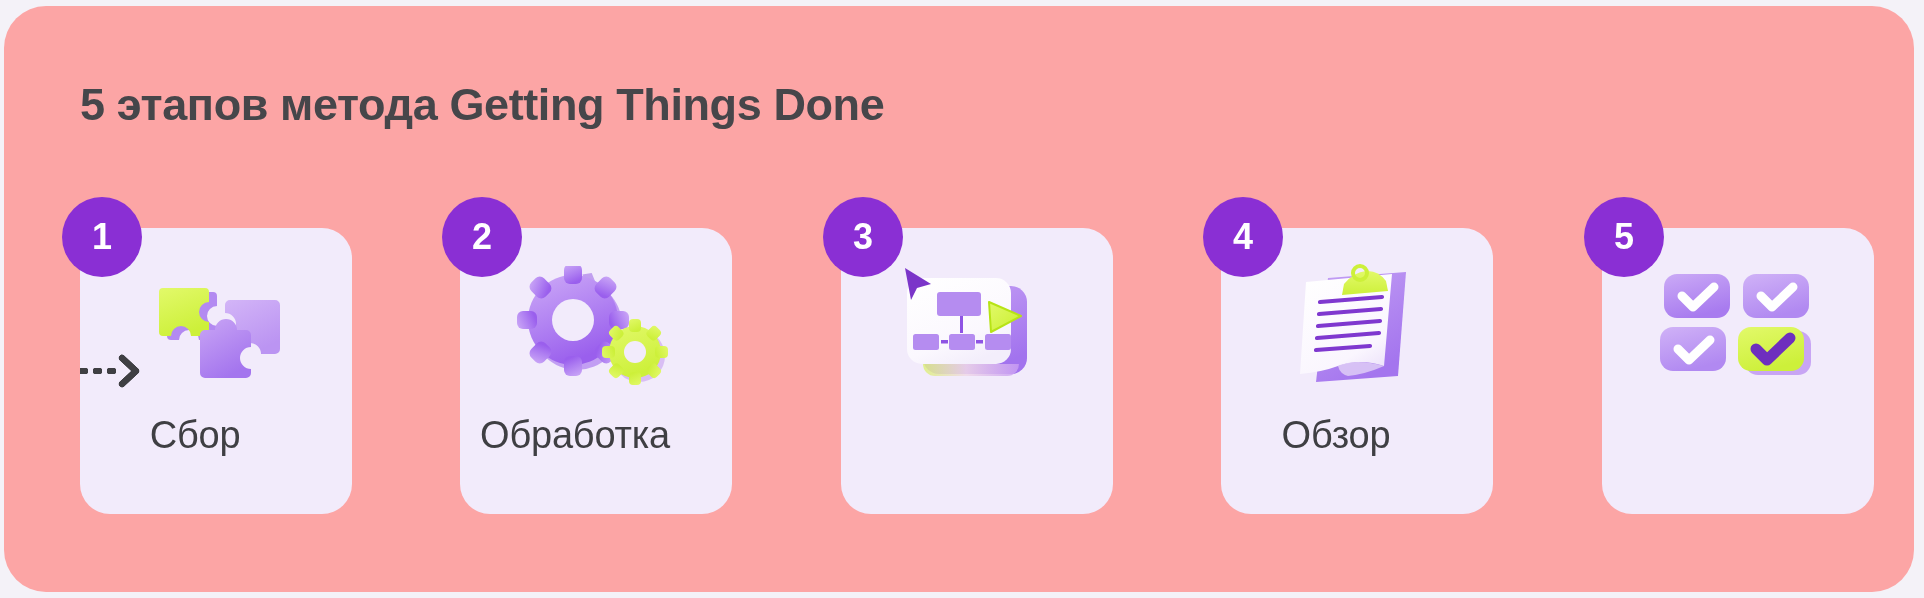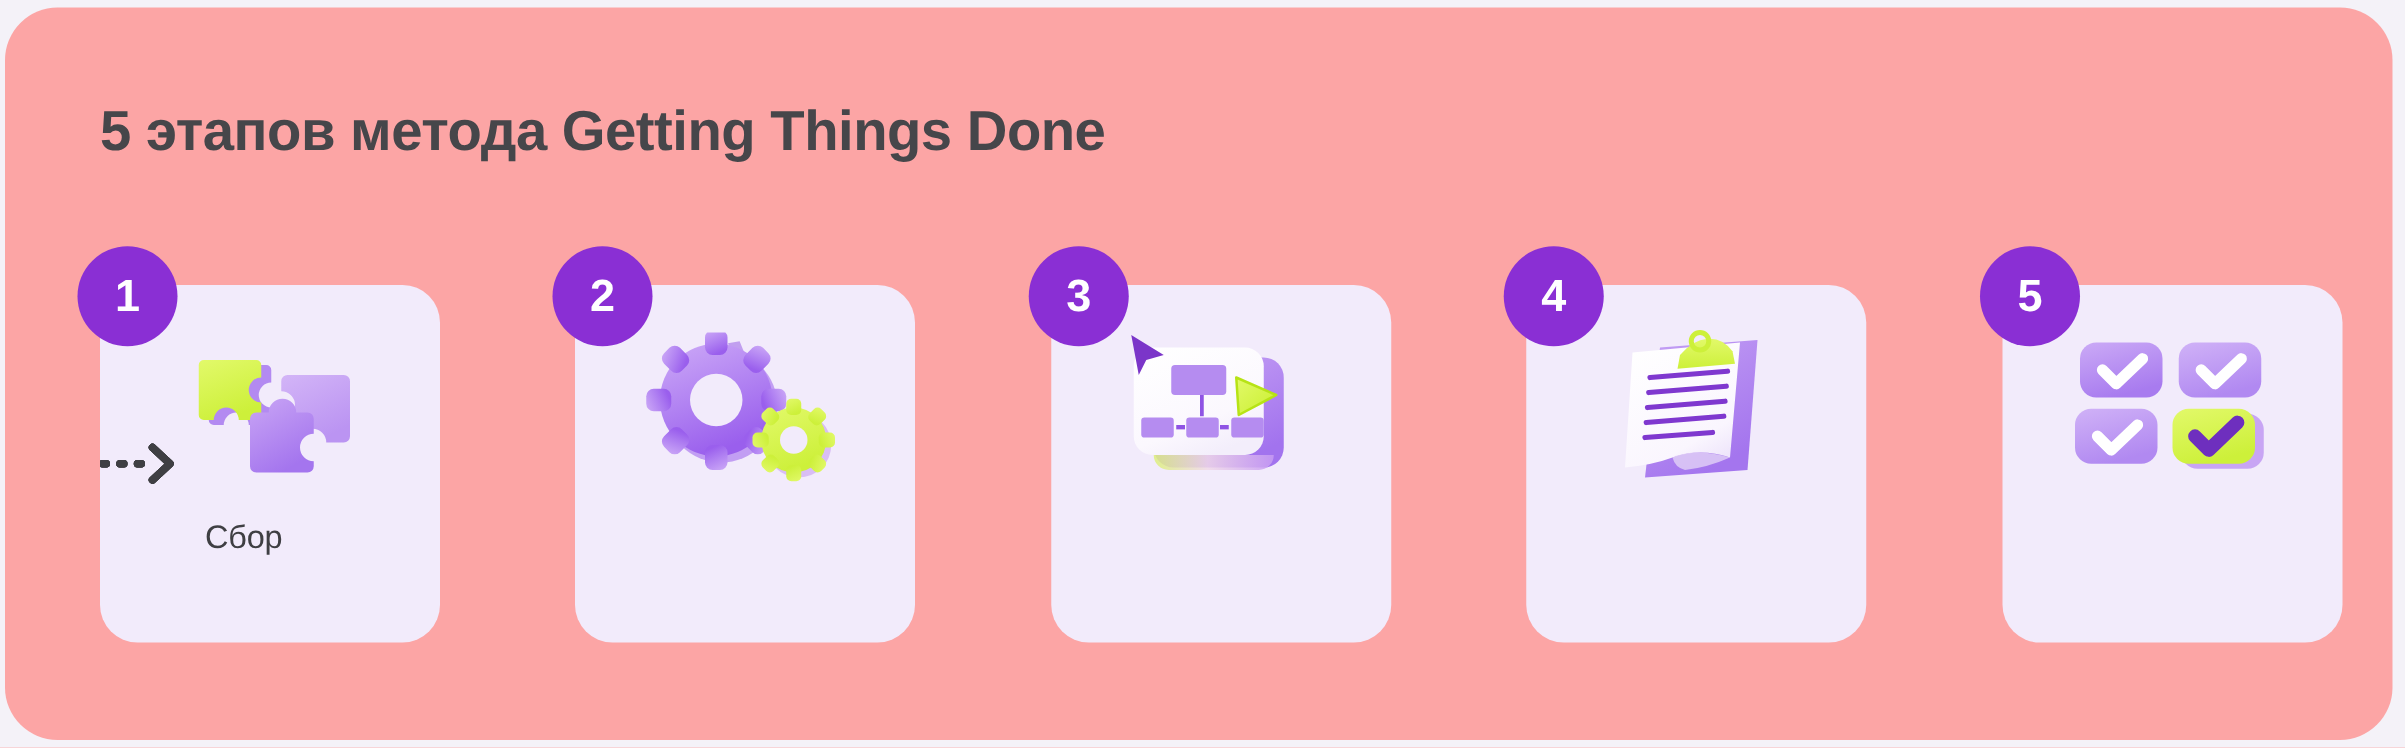--- a/index.html
+++ b/index.html
@@ -105,21 +105,21 @@
     align-items: center;
     justify-content: center;
   }
 
   .step-label {
     position: absolute;
     left: 0;
     top: 186px;
     width: 230px;
     text-align: center;
-    font-size: 26px;
+    font-size: 38px;
     font-weight: 500;
     color: #3f3f43;
     letter-spacing: -0.2px;
   }
 
   
   .arrow {
     position: absolute;
     top: 126px;
     width: 64px;
@@ -238,20 +238,21 @@
                   <rect x="-6" y="-33" width="12" height="13" rx="4" transform="rotate(180)"></rect>
                   <rect x="-6" y="-33" width="12" height="13" rx="4" transform="rotate(225)"></rect>
                   <rect x="-6" y="-33" width="12" height="13" rx="4" transform="rotate(270)"></rect>
                   <rect x="-6" y="-33" width="12" height="13" rx="4" transform="rotate(315)"></rect>
                 </g>
               </g>
               <circle r="11" fill="#f2ebfb"></circle>
             </g>
           </svg>
         </div>
+        <div class="step-label">Обработка</div>
       </div>
 
       <div class="step">
         <div class="card"></div>
         <div class="badge">3</div>
         <div class="icon-wrap">
           <svg width="160" height="128" viewBox="0 0 160 128">
             <defs>
               <linearGradient id="fl-under" x1="0" y1="0" x2="0.6" y2="1">
                 <stop offset="0%" stop-color="#c9a5f5"></stop>
@@ -327,20 +328,21 @@
               <line x1="37" y1="52" x2="99" y2="47"></line>
               <line x1="36" y1="64" x2="98" y2="59"></line>
               <line x1="35" y1="76" x2="97" y2="71"></line>
               <line x1="34" y1="88" x2="88" y2="84"></line>
             </g>
 
             <path d="M62 22 q10 -12 22 -13 q12 -1 20 10 l2 10 -46 4 z" fill="url(#cl-clip)"></path>
             <circle cx="78" cy="11" r="7" fill="none" stroke="#cdf03a" stroke-width="4"></circle>
           </svg>
         </div>
+        <div class="step-label">Обзор</div>
       </div>
 
       <div class="step">
         <div class="card"></div>
         <div class="badge">5</div>
         <div class="icon-wrap">
           <svg width="160" height="116" viewBox="0 0 160 116">
             <defs>
               <linearGradient id="cb-v" x1="0" y1="0" x2="0.4" y2="1">
                 <stop offset="0%" stop-color="#cbaaf6"></stop>

